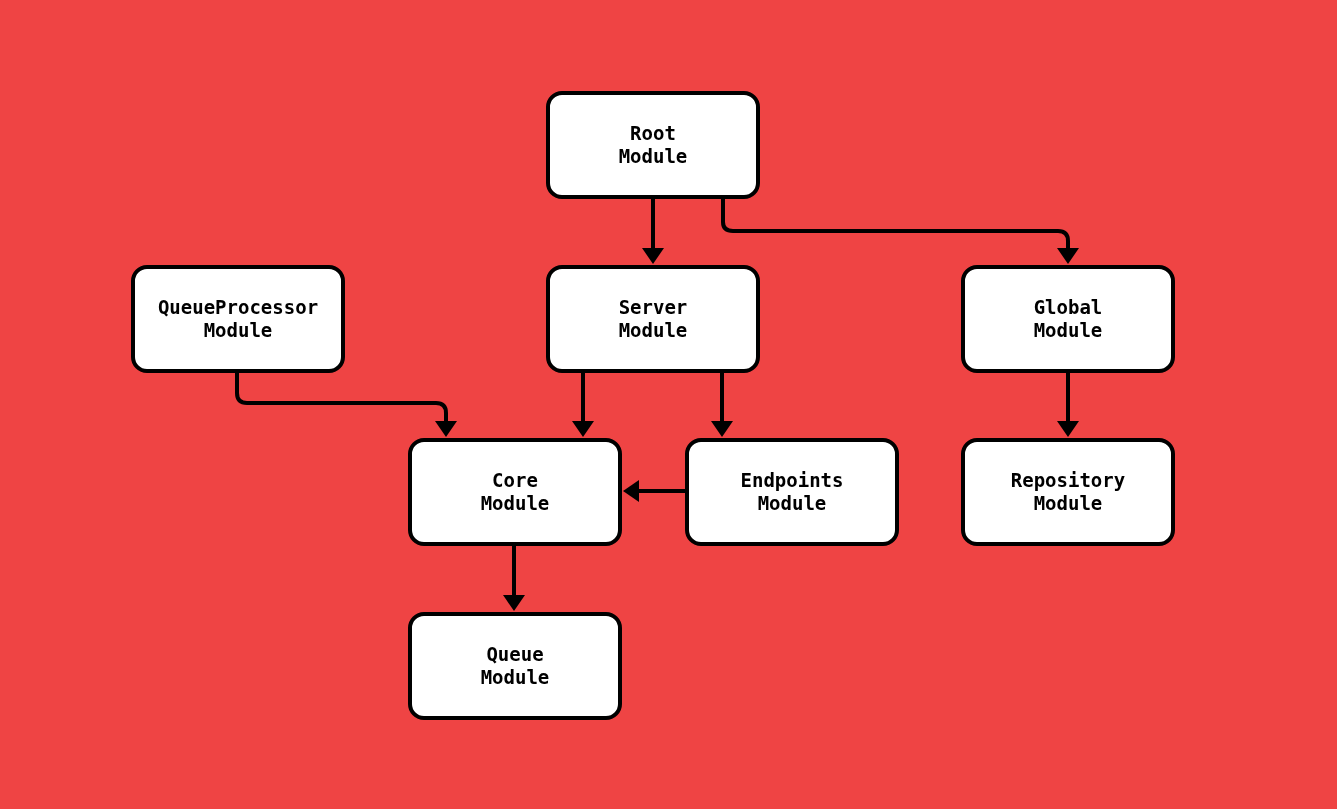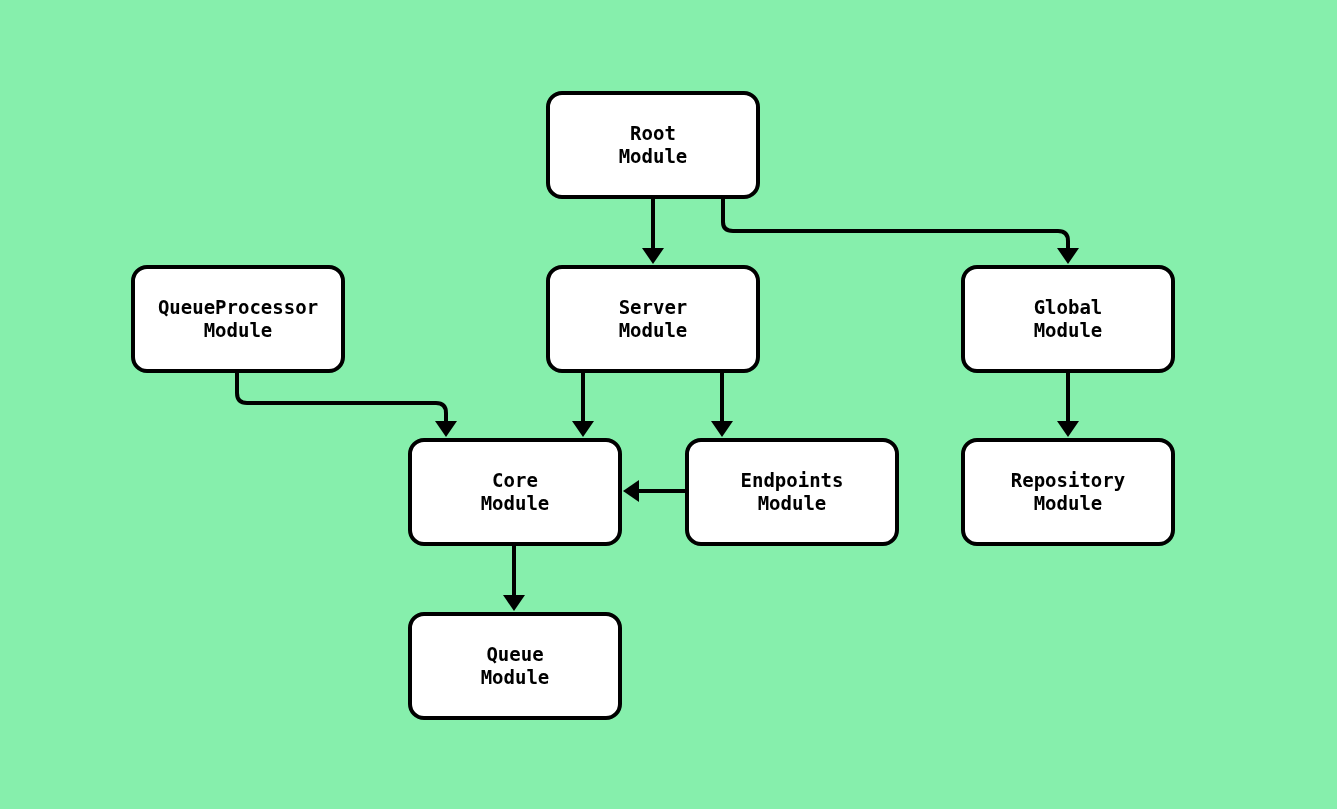--- a/index.html
+++ b/index.html
@@ -10,21 +10,21 @@
   body {
     width: 1337px;
     height: 809px;
     font-family: "DejaVu Sans Mono", "Liberation Mono", monospace;
     overflow: hidden;
   }
   #diagram-canvas {
     position: relative;
     width: 1337px;
     height: 809px;
-    background: #86efac;
+    background: #ef4444;
   }
   svg#graph {
     display: block;
     width: 1337px;
     height: 809px;
   }
   .node-shape {
     fill: #ffffff;
     stroke: #000000;
     stroke-width: 4;

